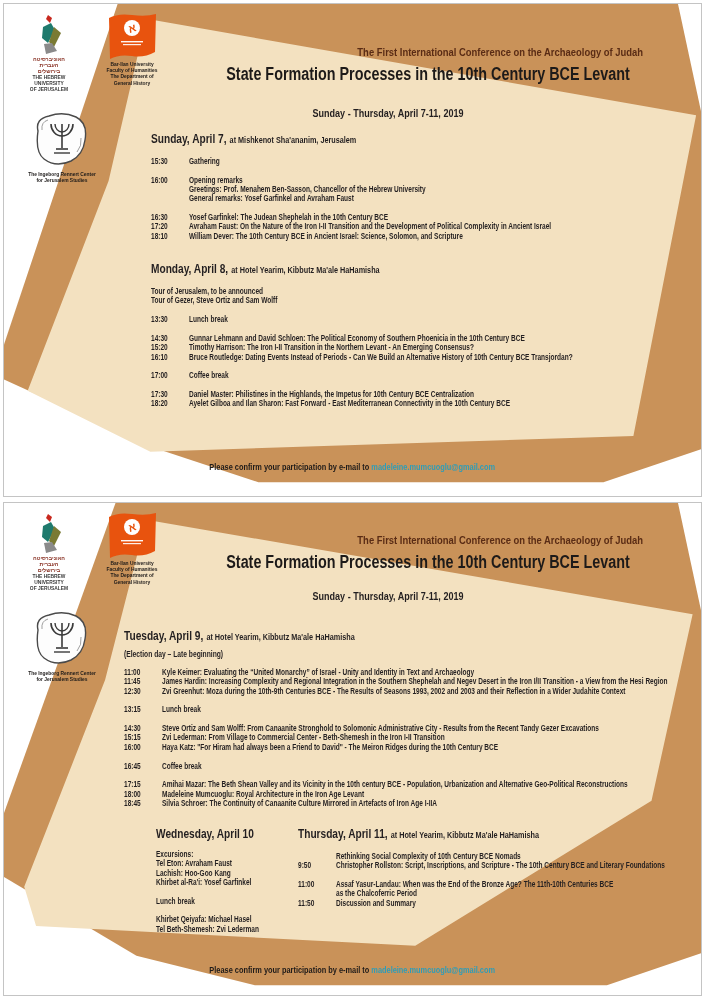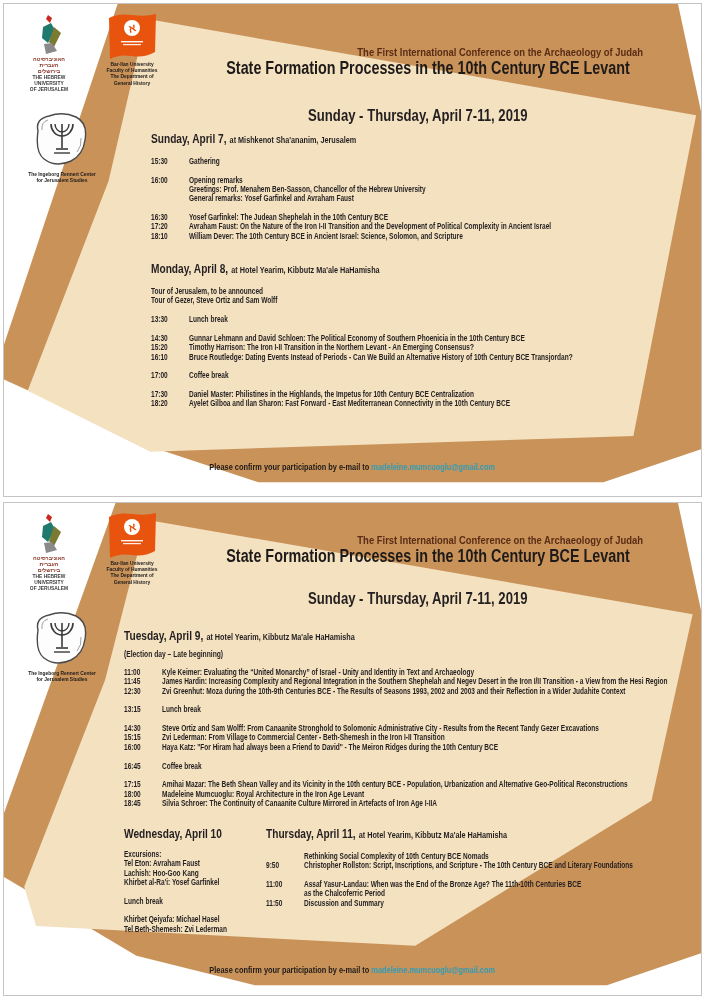--- a/index.html
+++ b/index.html
@@ -23,39 +23,39 @@
 
   .content { position: absolute; inset: 0; }
 
   
   .sx-l { display: inline-block; transform: scaleX(.78); transform-origin: 0 50%; white-space: nowrap; }
   .sx-c { display: inline-block; transform: scaleX(.82); transform-origin: 50% 50%; white-space: nowrap; }
 
   .header-block { position: absolute; left: 130px; width: 540px; text-align: right; }
   .p1 .header-block { top: 42px; } .p2 .header-block { top: 31px; }
   .title1 { font-size: 11.5px; color: #5a2c15; line-height: 13px; }
-  .title2 { font-size: 17.5px; color: #1d1a19; margin-top: 0; line-height: 19px; }
-  .dates  { position: absolute; left: 144px; width: 540px; text-align: center; font-size: 16px; }
+  .title2 { font-size: 17.5px; color: #1d1a19; margin-top: 6px; line-height: 19px; }
+  .dates  { position: absolute; left: 114px; width: 540px; text-align: center; font-size: 11px; }
   .p1 .dates { top: 103px; } .p2 .dates { top: 87px; }
 
   .schedule { position: absolute; }
   .p1 .schedule { left: 147px; top: 126px; width: 556px; }
   .p2 .schedule { left: 120px; top: 124px; width: 585px; }
   .section2 { margin-top: 19px; }
   .day-head { margin-bottom: 2px; line-height: 15px; }
   .day { font-size: 13px; }
   .at  { font-size: 9.3px; margin-left: 4px; }
   .note { font-size: 8.6px; margin-top: 5px; margin-bottom: 2px; line-height: 9px; }
   .rows .row { display: flex; line-height: 9.3px; font-size: 8.4px; }
   .rows .row:first-child { margin-top: 9px; }
   .rows .row.gap { margin-top: 9.5px; }
   .time { flex: 0 0 38px; }
   .txt  { white-space: nowrap; }
 
-  .col { position: absolute; top: 322px; }
+  .col { position: absolute; top: 322px; margin-left: 32px; }
   .col-wed { left: 120px; } .col-thu { left: 262px; width: 440px; }
 
   .footer { position: absolute; left: 0; width: 100%; text-align: center; font-size: 9px; color: #1d1a19; }
   .p1 .footer { top: 458px; } .p2 .footer { top: 462px; }
   .footer .email { color: #2e9db8; text-decoration: none; }
 
   
   .huji-mark { position: absolute; left: 27px; top: 10px; }
   .huji-text { position: absolute; left: 2px; top: 52px; width: 86px; text-align: center; line-height: 6.2px; }
   .huji-he { font-size: 5.4px; color: #8a3326; }

